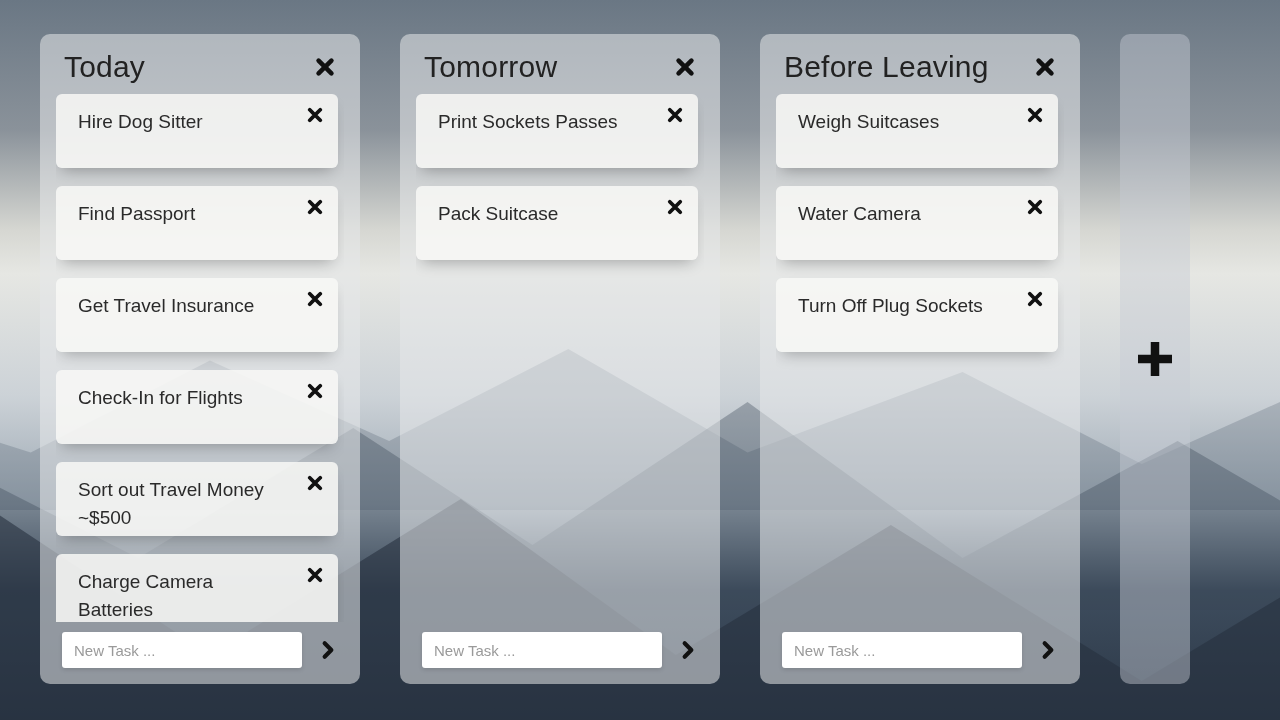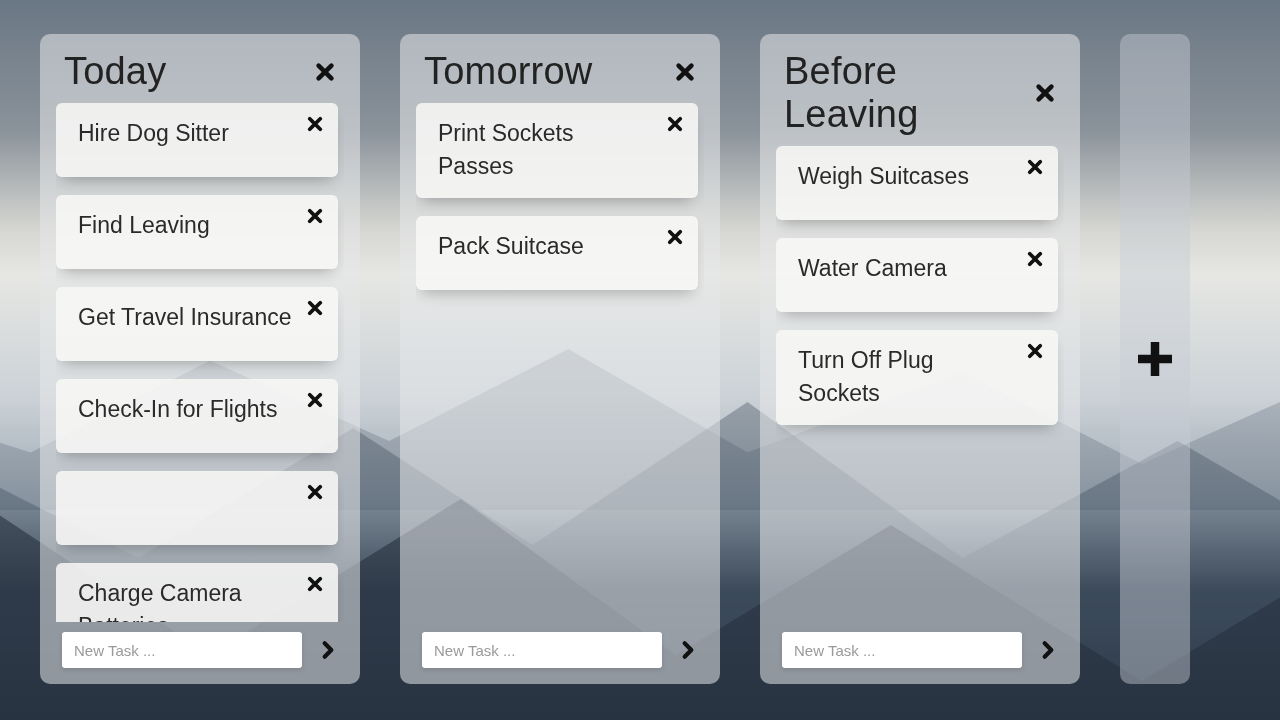--- a/index.html
+++ b/index.html
@@ -43,21 +43,21 @@
     position: relative;
   }
 
   .col-head {
     display: flex;
     align-items: center;
     justify-content: space-between;
     padding: 0 8px 4px 8px;
   }
   .col-title {
-    font-size: 38px;
+    font-size: 30px;
     font-weight: 300;
     color: #222;
     letter-spacing: .2px;
   }
   .icon-x, .icon-plus, .icon-chevron {
     display: inline-flex; align-items: center; justify-content: center;
     color: #111;
   }
   .icon-x svg, .icon-plus svg, .icon-chevron svg { display: block; }
   .col-close { cursor: pointer; }
@@ -78,21 +78,21 @@
   .tasks::-webkit-scrollbar-thumb { background: #6b7680; border-radius: 4px; }
 
   .task {
     background: rgba(248,248,246,0.85);
     border-radius: 6px;
     min-height: 74px;
     padding: 14px 46px 14px 22px;
     position: relative;
     box-shadow: 0 8px 14px -6px rgba(0,0,0,.28);
     color: #2a2a2a;
-    font-size: 23px;
+    font-size: 19px;
     font-weight: 300;
     line-height: 1.45;
     cursor: grab;
   }
   .task .task-x {
     position: absolute;
     top: 12px; right: 14px;
     cursor: pointer;
   }
 
@@ -160,21 +160,21 @@
     <div class="tasks">
       <article class="task">
         <span>Hire Dog Sitter</span>
         <span class="icon-x task-x">
           <svg width="18" height="18" viewBox="0 0 24 24">
               <path d="M5 5 L19 19 M19 5 L5 19" stroke="#111" stroke-width="5" stroke-linecap="round"></path>
             </svg>
         </span>
       </article>
       <article class="task">
-        <span>Find Leaving</span>
+        <span>Find Passport</span>
         <span class="icon-x task-x">
           <svg width="18" height="18" viewBox="0 0 24 24">
               <path d="M5 5 L19 19 M19 5 L5 19" stroke="#111" stroke-width="5" stroke-linecap="round"></path>
             </svg>
         </span>
       </article>
       <article class="task">
         <span>Get Travel Insurance</span>
         <span class="icon-x task-x">
           <svg width="18" height="18" viewBox="0 0 24 24">
@@ -184,20 +184,21 @@
       </article>
       <article class="task">
         <span>Check-In for Flights</span>
         <span class="icon-x task-x">
           <svg width="18" height="18" viewBox="0 0 24 24">
               <path d="M5 5 L19 19 M19 5 L5 19" stroke="#111" stroke-width="5" stroke-linecap="round"></path>
             </svg>
         </span>
       </article>
       <article class="task">
+        <span>Sort out Travel Money ~$500</span>
         <span class="icon-x task-x">
           <svg width="18" height="18" viewBox="0 0 24 24">
               <path d="M5 5 L19 19 M19 5 L5 19" stroke="#111" stroke-width="5" stroke-linecap="round"></path>
             </svg>
         </span>
       </article>
       <article class="task">
         <span>Charge Camera Batteries</span>
         <span class="icon-x task-x">
           <svg width="18" height="18" viewBox="0 0 24 24">

